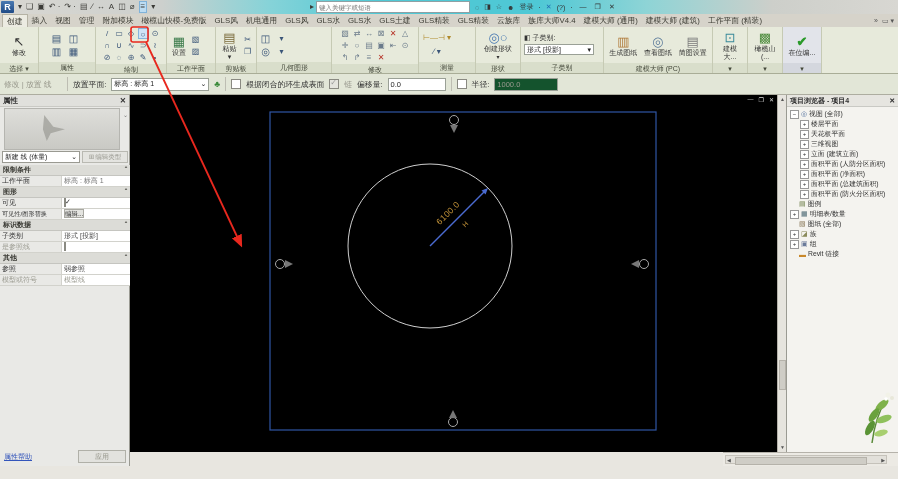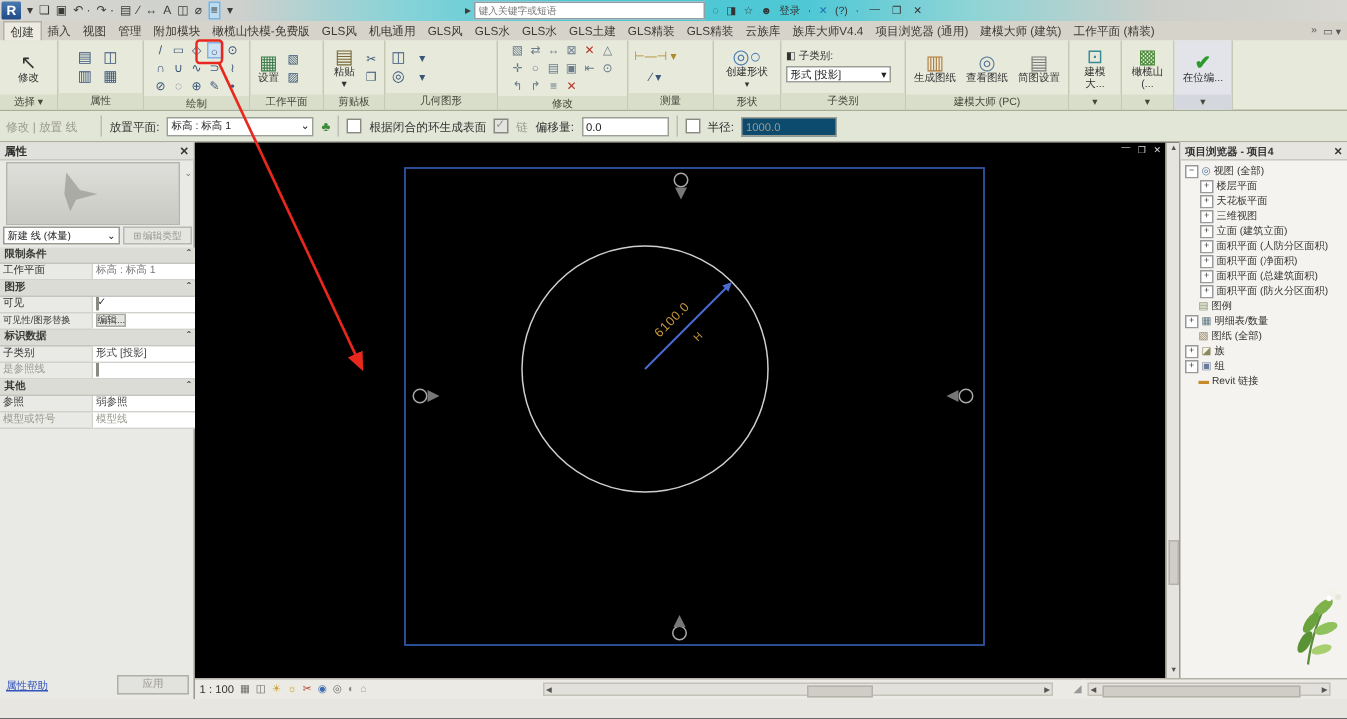--- a/index.html
+++ b/index.html
@@ -179,21 +179,21 @@
     <span class="tab">GLS风</span>
     <span class="tab">机电通用</span>
     <span class="tab">GLS风</span>
     <span class="tab">GLS水</span>
     <span class="tab">GLS水</span>
     <span class="tab">GLS土建</span>
     <span class="tab">GLS精装</span>
     <span class="tab">GLS精装</span>
     <span class="tab">云族库</span>
     <span class="tab">族库大师V4.4</span>
-    <span class="tab">项目浏览器 (通用)</span>
+    <span class="tab">建模大师 (通用)</span>
     <span class="tab">建模大师 (建筑)</span>
     <span class="tab">工作平面 (精装)</span>
     <span class="tabrow-end">
       <span>»</span>
       <span>▭ ▾</span>
     </span>
   </div>
 
   <div id="ribbon" class="abs">
     <div class="rpanel" style="width:38px">
@@ -398,21 +398,21 @@
     <span class="vsep"></span>
     <span class="cb"></span>
     <span>根据闭合的环生成表面</span>
     <span class="cb checked" style="background:#e4e4de"></span>
     <span class="graytext">链</span>
     <span>偏移量:</span>
     <div class="inputbox" style="width:52px">0.0</div>
     <span class="vsep"></span>
     <span class="cb"></span>
     <span>半径:</span>
-    <div class="inputbox graytext" style="width:58px;background:#0c4a6e">1000.0</div>
+    <div class="inputbox graytext" style="width:58px;background:#14532d">1000.0</div>
   </div>
 
   <div id="main" class="abs">
 
     <div id="props" class="abs">
       <div class="props-hdr">
         <span>属性</span>
         <span>✕</span>
       </div>
       <div class="preview">
@@ -516,40 +516,20 @@
         <span>❐</span>
         <span>✕</span>
       </div>
       <div id="vscroll">
         <div class="varrow">▲</div>
         <div class="vthumb"></div>
         <div class="varrow vdown">▼</div>
       </div>
     </div>
 
-    <div id="canvas-bottom" class="abs">
-      <div class="vcb">
-        <span>1 : 100</span>
-        <span class="vicon" style="color:#666">▦</span>
-        <span class="vicon" style="color:#666">◫</span>
-        <span class="vicon" style="color:#c9a227">☀</span>
-        <span class="vicon" style="color:#c9a227">☼</span>
-        <span class="vicon" style="color:#b03a2a">✂</span>
-        <span class="vicon" style="color:#3a6ab0">◉</span>
-        <span class="vicon" style="color:#666">◎</span>
-        <span class="vicon" style="color:#888">◐</span>
-        <span class="vicon" style="color:#aaa">⌂</span>
-      </div>
-      <div class="htrack">
-        <span class="harrow" style="left:1px">◀</span>
-        <div class="hthumb"></div>
-        <span class="harrow" style="right:1px">▶</span>
-      </div>
-      <span class="gripper">◢</span>
-    </div>
 
     <div id="browser" class="abs">
       <div class="brw-hdr">
         <span>项目浏览器 - 项目4</span>
         <span>✕</span>
       </div>
       <div class="tree">
         <div class="trow lvl0">
           <span class="exp">−</span>
           <span class="tico" style="color:#4a6a9a">◎</span>

